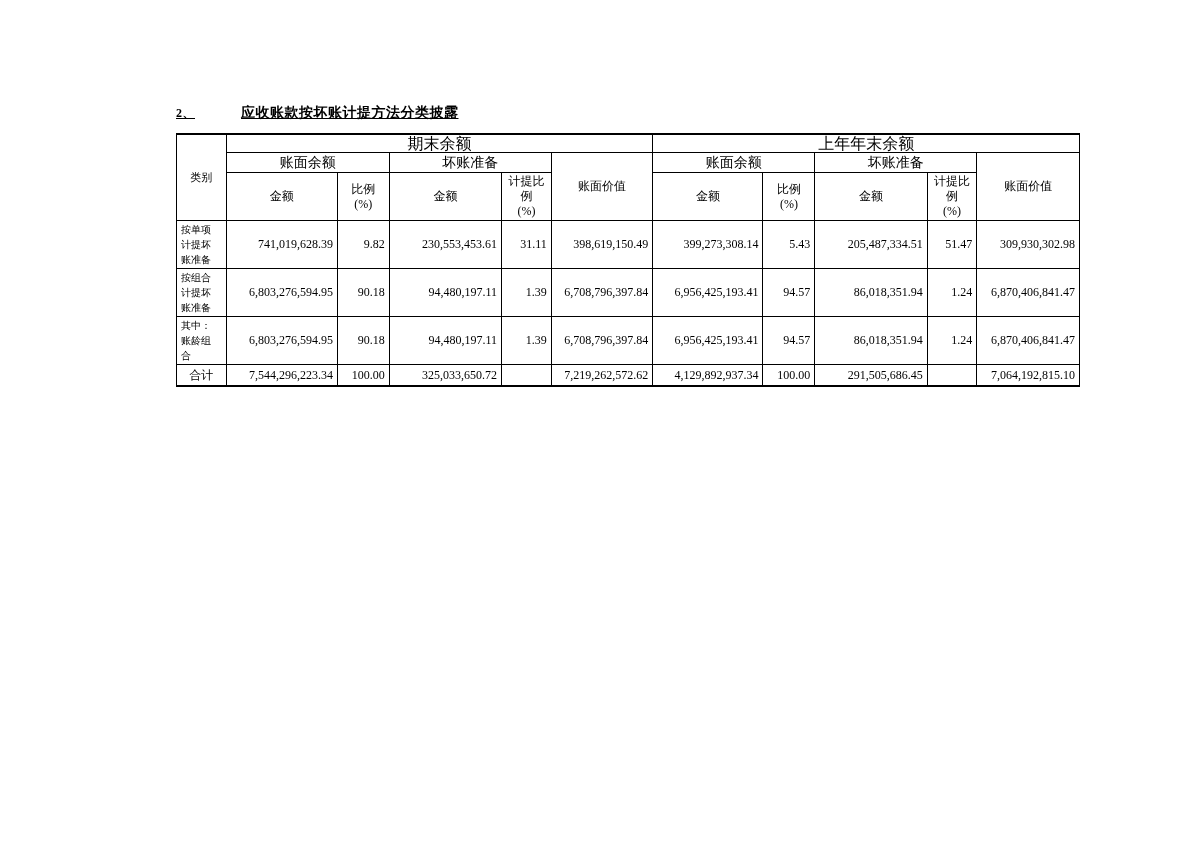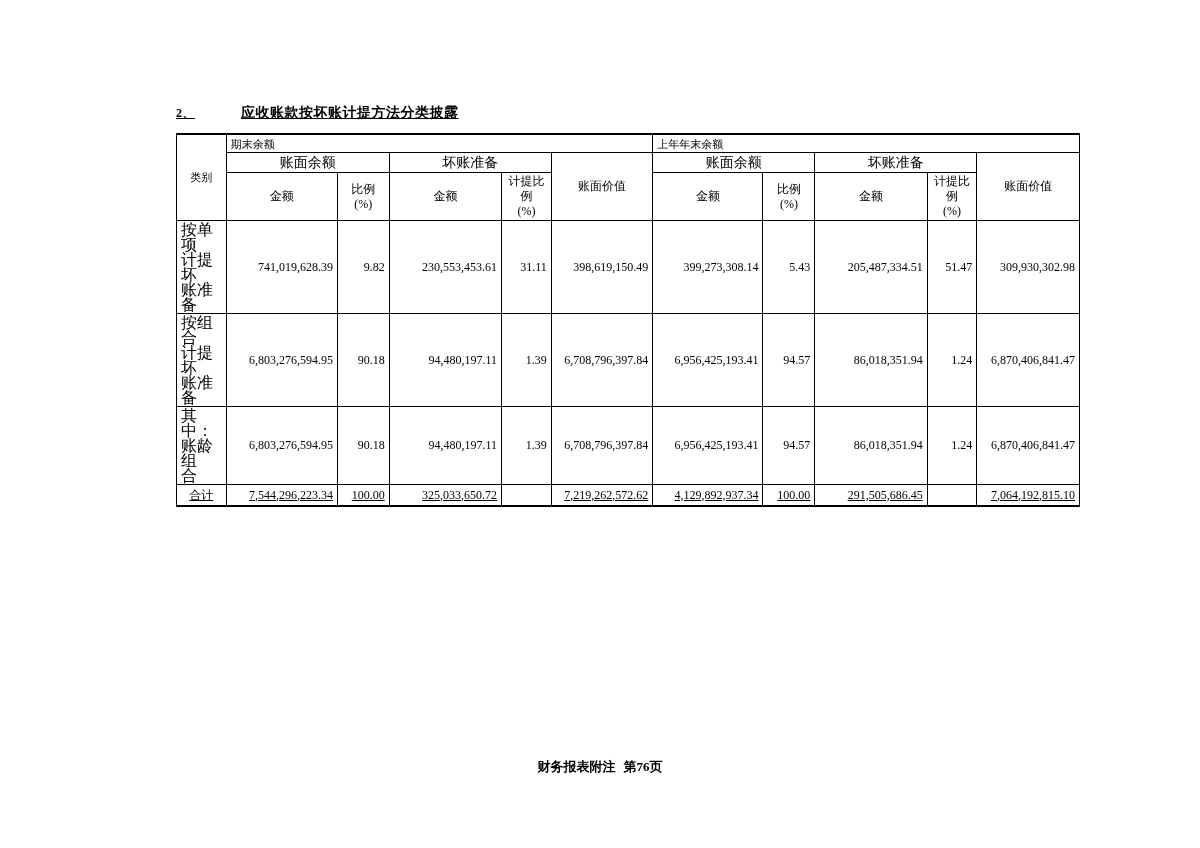--- a/index.html
+++ b/index.html
@@ -51,22 +51,22 @@
     padding: 1px 4px;
     font-weight: normal;
     vertical-align: middle;
   }
   
   table.fin {
     border-top: 2px solid #000;
     border-bottom: 2px solid #000;
   }
   .grp-head {
-    text-align: left;
-    font-size: 11px;
+    text-align: center;
+    font-size: 16px;
     height: 15px;
     line-height: 14px;
   }
   .sub-head {
     text-align: center;
     font-size: 14px;
     height: 17px;
     line-height: 16px;
   }
   .col-head {
@@ -74,35 +74,34 @@
     font-size: 12px;
     line-height: 15px;
     height: 44px;
   }
   .cat-head {
     text-align: center;
     font-size: 11px;
   }
   .rowlabel {
     text-align: left;
-    font-size: 16px;
+    font-size: 10px;
     line-height: 15px;
     padding-left: 4px;
     width: 44px;
     word-break: break-all;
   }
   .num {
     text-align: right;
     padding-right: 5px;
     font-size: 12px;
     white-space: nowrap;
   }
   .total-row td {
     height: 18px;
-    text-decoration: underline;
   }
   .total-label {
     text-align: center;
     font-size: 12px;
   }
   .footer {
     position: absolute;
     left: 0;
     top: 758px;
     width: 1200px;
@@ -239,17 +238,14 @@
         <td class="num">7,219,262,572.62</td>
         <td class="num">4,129,892,937.34</td>
         <td class="num">100.00</td>
         <td class="num">291,505,686.45</td>
         <td class="num"></td>
         <td class="num">7,064,192,815.10</td>
       </tr>
     </tbody>
   </table>
 
-  <div class="footer">
-    <span>财务报表附注</span><span class="pg">第76页</span>
-  </div>
 
 </div>
 
 </body></html>

